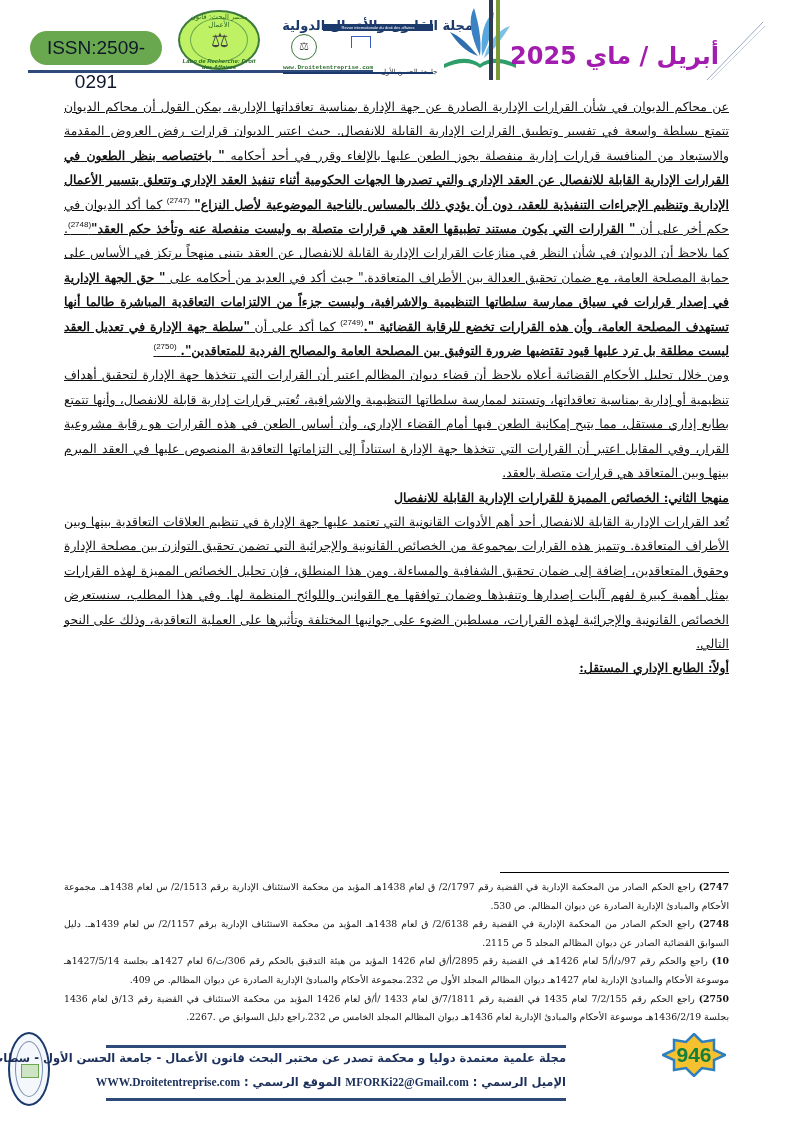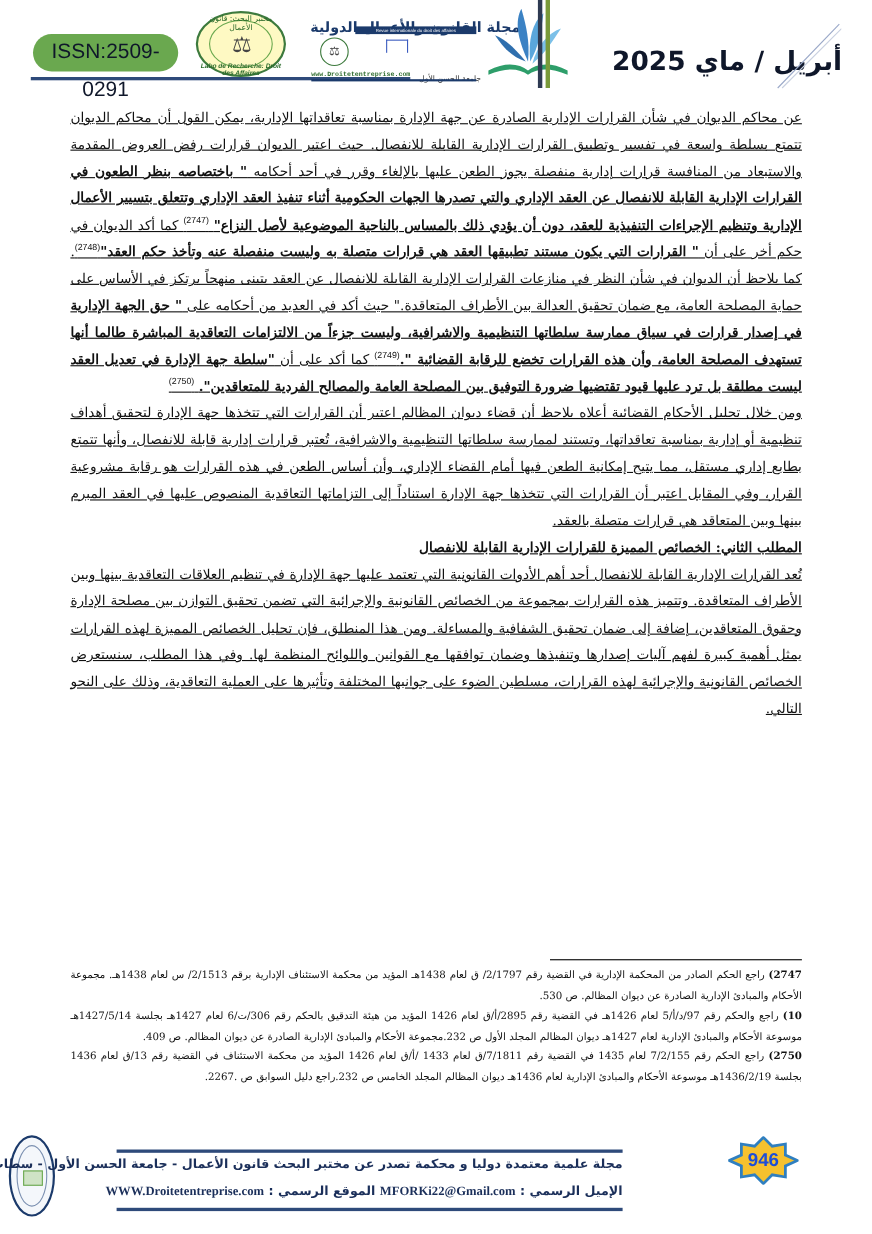--- a/index.html
+++ b/index.html
@@ -2,41 +2,41 @@
 <html><head>
 <meta charset="utf-8">
 <style>
   html, body { margin: 0; padding: 0; background: #ffffff; }
   body { width: 793px; height: 1122px; position: relative; overflow: hidden; font-family: "DejaVu Sans", sans-serif; color: #111; }
 
   
   .header { position: absolute; left: 0; top: 0; width: 793px; height: 82px; }
   .issn { position: absolute; left: 30px; top: 31px; width: 132px; height: 34px; border-radius: 17px; background: #6aa84f; color: #0f172a; font-family: "Liberation Sans", sans-serif; font-size: 19px; line-height: 34px; text-align: center; }
   .header-rule { position: absolute; left: 28px; top: 70px; width: 345px; height: 3px; background: #2e4a7a; }
-  .seal { position: absolute; left: 178px; top: 10px; width: 82px; height: 60px; border-radius: 50%; border: 2px solid #3d7a3d; box-sizing: border-box; background: #fef9c3; }
+  .seal { position: absolute; left: 178px; top: 10px; width: 82px; height: 60px; border-radius: 50%; border: 2px solid #3d7a3d; box-sizing: border-box; background: #bef264; }
   .seal::before { content: ""; position: absolute; left: 10px; top: 6px; right: 10px; bottom: 6px; border-radius: 50%; border: 1px solid #6aa84f; }
   .seal .scale { position: absolute; left: 31px; top: 16px; font-size: 20px; color: #444; }
   .seal .seal-text { position: absolute; left: 0; right: 0; bottom: -2px; text-align: center; font-size: 6px; color: #2a6a2a; font-family: "Liberation Sans", sans-serif; font-style: italic; font-weight: bold; }
   .seal .seal-top { position: absolute; left: 0; right: 0; top: 1px; text-align: center; font-size: 7px; color: #2a6a2a; direction: rtl; }
 
   .journal-logo { position: absolute; left: 283px; top: 6px; width: 190px; height: 66px; }
   .journal-logo .jl-title { position: absolute; right: 0; top: 12px; font-size: 13px; font-weight: bold; color: #1b3a6b; direction: rtl; white-space: nowrap; }
   .journal-logo .jl-band { position: absolute; left: 40px; right: 40px; top: 18px; height: 7px; background: #1b3a6b; color: #fff; font-size: 4px; line-height: 7px; text-align: center; font-family: "Liberation Sans", sans-serif; }
   .journal-logo .jl-mini-seal { position: absolute; left: 8px; top: 28px; width: 26px; height: 26px; border-radius: 50%; border: 1.5px solid #3d7a3d; font-size: 11px; text-align: center; line-height: 24px; color: #444; box-sizing: border-box; }
   .journal-logo .jl-tower { position: absolute; left: 68px; top: 30px; width: 20px; height: 12px; border: 1.5px solid #3a5bbf; border-bottom: none; box-sizing: border-box; }
   .journal-logo .jl-univ { position: absolute; left: 98px; top: 34px; font-size: 7px; color: #333; direction: rtl; margin-top: 28px; }
   .journal-logo .jl-url { position: absolute; left: 0; top: 58px; font-size: 6px; font-weight: bold; color: #2f6d2f; font-family: "Liberation Mono", monospace; }
   .journal-logo .jl-line { position: absolute; left: 0; top: 66px; width: 150px; height: 2px; background: #1b3a6b; }
   .book { position: absolute; left: 440px; top: 4px; width: 80px; height: 70px; }
   .vbar1 { position: absolute; left: 489px; top: 0; width: 4px; height: 80px; background: #2e3a52; }
   .vbar2 { position: absolute; left: 496px; top: 0; width: 4px; height: 80px; background: #7a9a3a; }
 
   .issue { position: absolute; left: 510px; top: 6px; width: 210px; height: 36px; direction: rtl; text-align: right; font-family: "DejaVu Sans", sans-serif; font-weight: bold; font-size: 21px; color: #1f3fbf; white-space: nowrap; }
   .issue .issue-num { color: #e01b1b; }
-  .date { position: absolute; left: 510px; top: 42px; width: 210px; direction: rtl; text-align: center; font-weight: bold; font-size: 24px; color: #0f172a; white-space: nowrap; margin-left: 46px; }
+  .date { position: absolute; left: 510px; top: 42px; width: 210px; direction: rtl; text-align: left; font-weight: bold; font-size: 24px; color: #a21caf; white-space: nowrap; }
   .slash-deco { position: absolute; left: 705px; top: 20px; width: 60px; height: 62px; }
 
   
   .content { position: absolute; left: 64px; top: 95px; width: 665px; direction: rtl; text-align: justify; text-align-last: right; font-family: "DejaVu Serif", serif; font-size: 12.4px; line-height: 24.4px; }
   .content p { margin: 0; text-decoration: underline; }
   .content b { font-weight: bold; }
   .content sup { font-size: 8px; line-height: 0; vertical-align: 6px; font-family: "Liberation Sans", sans-serif; }
   .heading { font-weight: bold; margin: 0; }
 
   
@@ -48,21 +48,21 @@
   
   .footer-rule-top { position: absolute; left: 106px; top: 1045px; width: 460px; height: 3px; background: #2e4a7a; }
   .footer-rule-bottom { position: absolute; left: 106px; top: 1098px; width: 460px; height: 3px; background: #2e4a7a; }
   .footer-line1 { position: absolute; left: 106px; top: 1051px; width: 460px; direction: rtl; text-align: right; font-size: 11.5px; font-weight: bold; color: #1b2f5a; white-space: nowrap; }
   .footer-line2 { position: absolute; left: 106px; top: 1075px; width: 460px; direction: rtl; text-align: right; font-size: 11.5px; font-weight: bold; color: #1b2f5a; white-space: nowrap; }
   .footer-line2 .latin { font-family: "Liberation Serif", serif; direction: ltr; unicode-bidi: embed; }
   .footer-avatar { position: absolute; left: 8px; top: 1032px; width: 42px; height: 74px; border-radius: 50%; border: 2px solid #1b3a6b; box-sizing: border-box; background: #f4f7fb; }
   .footer-avatar::before { content: ""; position: absolute; left: 5px; top: 7px; right: 5px; bottom: 7px; border: 1px solid #7a8fb0; border-radius: 50%; }
   .footer-avatar .fa-center { position: absolute; left: 11px; top: 30px; width: 16px; height: 12px; background: #cfe3c5; border: 1px solid #6aa84f; }
   .page-badge { position: absolute; left: 662px; top: 1033px; width: 64px; height: 44px; }
-  .page-badge .page-num { position: absolute; left: 0; top: 0; width: 64px; height: 44px; line-height: 44px; text-align: center; font-family: "Liberation Sans", sans-serif; font-weight: bold; font-size: 17px; color: #1d4ed8; }
+  .page-badge .page-num { position: absolute; left: 0; top: 0; width: 64px; height: 44px; line-height: 44px; text-align: center; font-family: "Liberation Sans", sans-serif; font-weight: bold; font-size: 21px; color: #15803d; }
 </style>
 </head>
 <body>
 
 <div class="header">
   <div class="issn">ISSN:2509-0291</div>
   <div class="header-rule"></div>
 
   <div class="seal">
     <div class="seal-top">مختبر البحث: قانون الأعمال</div>
@@ -93,27 +93,29 @@
   <div class="date">أبريل / ماي 2025</div>
   <svg class="slash-deco" viewBox="0 0 60 62">
     <line x1="58" y1="2" x2="2" y2="60" stroke="#9aa8c8" stroke-width="1"></line>
     <line x1="60" y1="6" x2="6" y2="60" stroke="#c8d0e0" stroke-width="1"></line>
   </svg>
 </div>
 
 <div class="content">
   <p><span>عن محاكم الديوان في شأن القرارات الإدارية الصادرة عن جهة الإدارة بمناسبة تعاقداتها الإدارية، يمكن القول أن محاكم الديوان تتمتع بسلطة واسعة في تفسير وتطبيق القرارات الإدارية القابلة للانفصال. حيث اعتبر الديوان قرارات رفض العروض المقدمة والاستبعاد من المنافسة قرارات إدارية منفصلة يجوز الطعن عليها بالإلغاء وقرر في أحد أحكامه </span><b>" باختصاصه بنظر الطعون في القرارات الإدارية القابلة للانفصال عن العقد الإداري والتي تصدرها الجهات الحكومية أثناء تنفيذ العقد الإداري وتتعلق بتسيير الأعمال الإدارية وتنظيم الإجراءات التنفيذية للعقد، دون أن يؤدي ذلك بالمساس بالناحية الموضوعية لأصل النزاع"</b> <sup>(2747)</sup><span> كما أكد الديوان في حكم أخر على أن </span><b>" القرارات التي يكون مستند تطبيقها العقد هي قرارات متصلة به وليست منفصلة عنه وتأخذ حكم العقد"</b><sup>(2748)</sup><span>. كما يلاحظ أن الديوان في شأن النظر في منازعات القرارات الإدارية القابلة للانفصال عن العقد يتبنى منهجاً يرتكز في الأساس على حماية المصلحة العامة، مع ضمان تحقيق العدالة بين الأطراف المتعاقدة." حيث أكد في العديد من أحكامه على </span><b>" حق الجهة الإدارية في إصدار قرارات في سياق ممارسة سلطاتها التنظيمية والاشرافية، وليست جزءاً من الالتزامات التعاقدية المباشرة طالما أنها تستهدف المصلحة العامة، وأن هذه القرارات تخضع للرقابة القضائية ".</b><sup>(2749)</sup><span> كما أكد على أن </span><b>"سلطة جهة الإدارة في تعديل العقد ليست مطلقة بل ترد عليها قيود تقتضيها ضرورة التوفيق بين المصلحة العامة والمصالح الفردية للمتعاقدين".</b> <sup>(2750)</sup></p>
   <p>ومن خلال تحليل الأحكام القضائية أعلاه يلاحظ أن قضاء ديوان المظالم اعتبر أن القرارات التي تتخذها جهة الإدارة لتحقيق أهداف تنظيمية أو إدارية بمناسبة تعاقداتها، وتستند لممارسة سلطاتها التنظيمية والاشرافية، تُعتبر قرارات إدارية قابلة للانفصال، وأنها تتمتع بطابع إداري مستقل، مما يتيح إمكانية الطعن فيها أمام القضاء الإداري، وأن أساس الطعن في هذه القرارات هو رقابة مشروعية القرار، وفي المقابل اعتبر أن القرارات التي تتخذها جهة الإدارة استناداً إلى التزاماتها التعاقدية المنصوص عليها في العقد المبرم بينها وبين المتعاقد هي قرارات متصلة بالعقد.</p>
-  <p class="heading">المطلب الثاني: الخصائص المميزة للقرارات الإدارية القابلة للانفصال</p>
+  <p class="heading">منهجا الثاني: الخصائص المميزة للقرارات الإدارية القابلة للانفصال</p>
   <p>تُعد القرارات الإدارية القابلة للانفصال أحد أهم الأدوات القانونية التي تعتمد عليها جهة الإدارة في تنظيم العلاقات التعاقدية بينها وبين الأطراف المتعاقدة. وتتميز هذه القرارات بمجموعة من الخصائص القانونية والإجرائية التي تضمن تحقيق التوازن بين مصلحة الإدارة وحقوق المتعاقدين، إضافة إلى ضمان تحقيق الشفافية والمساءلة. ومن هذا المنطلق، فإن تحليل الخصائص المميزة لهذه القرارات يمثل أهمية كبيرة لفهم آليات إصدارها وتنفيذها وضمان توافقها مع القوانين واللوائح المنظمة لها. وفي هذا المطلب، سنستعرض الخصائص القانونية والإجرائية لهذه القرارات، مسلطين الضوء على جوانبها المختلفة وتأثيرها على العملية التعاقدية، وذلك على النحو التالي.</p>
+  <p class="heading">أولاً: الطابع الإداري المستقل:</p>
 </div>
 
 <div class="fn-rule"></div>
 <div class="footnotes">
   <p><span class="fn-num">2747)</span><span> راجع الحكم الصادر من المحكمة الإدارية في القضية رقم 2/1797/ ق لعام 1438هـ المؤيد من محكمة الاستئناف الإدارية برقم 2/1513/ س لعام 1438هـ. مجموعة الأحكام والمبادئ الإدارية الصادرة عن ديوان المظالم. ص 530.</span></p>
+  <p><span class="fn-num">2748)</span><span> راجع الحكم الصادر من المحكمة الإدارية في القضية رقم 2/6138/ ق لعام 1438هـ المؤيد من محكمة الاستئناف الإدارية برقم 2/1157/ س لعام 1439هـ. دليل السوابق القضائية الصادر عن ديوان المظالم المجلد 5 ص 2115.</span></p>
   <p><span class="fn-num">10)</span><span> راجع والحكم رقم 97/د/أ/5 لعام 1426هـ في القضية رقم 2895/أ/ق لعام 1426 المؤيد من هيئة التدقيق بالحكم رقم 306/ت/6 لعام 1427هـ بجلسة 1427/5/14هـ موسوعة الأحكام والمبادئ الإدارية لعام 1427هـ ديوان المظالم المجلد الأول ص 232.مجموعة الأحكام والمبادئ الإدارية الصادرة عن ديوان المظالم. ص 409.</span></p>
   <p><span class="fn-num">2750)</span><span> راجع الحكم رقم 7/2/155 لعام 1435 في القضية رقم 7/1811/ق لعام 1433 /أ/ق لعام 1426 المؤيد من محكمة الاستئناف في القضية رقم 13/ق لعام 1436 بجلسة 1436/2/19هـ موسوعة الأحكام والمبادئ الإدارية لعام 1436هـ ديوان المظالم المجلد الخامس ص 232.راجع دليل السوابق ص .2267.</span></p>
 </div>
 
 <div class="footer-avatar">
   <div class="fa-center"></div>
 </div>
 <div class="footer-rule-top"></div>
 <div class="footer-line1">مجلة علمية معتمدة  دوليا و محكمة تصدر عن مختبر البحث قانون الأعمال - جامعة الحسن الأول - سطات - المغرب</div>
 <div class="footer-line2">

